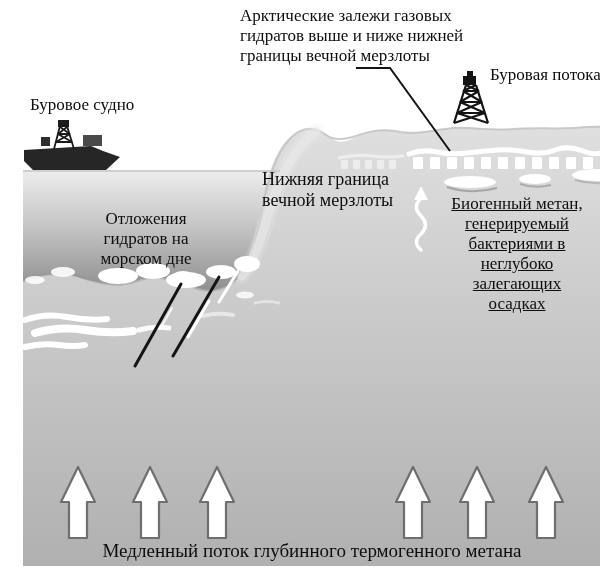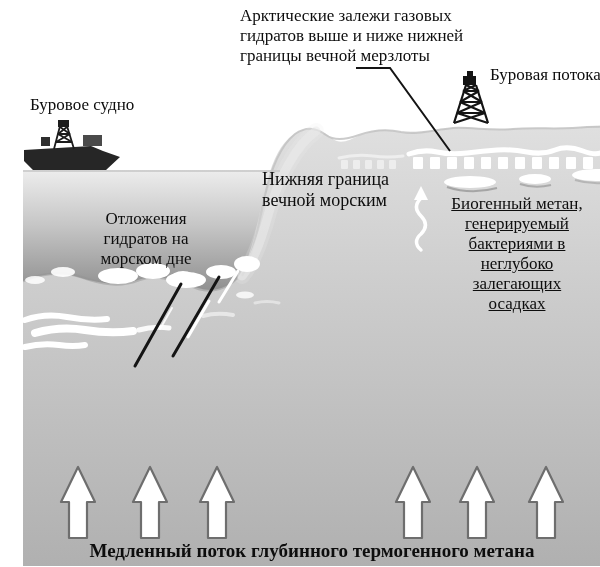--- a/index.html
+++ b/index.html
@@ -9,21 +9,21 @@
     font-family:"Liberation Serif","DejaVu Serif",serif;
     margin-left:23px;
   }
   #scene{position:absolute;left:0;top:0;}
   .lbl{
     position:absolute;color:#0d0d0d;font-size:17px;line-height:1.18;
     white-space:pre-line;
   }
   .lbl.center{text-align:center;}
   #lbl-permafrost{font-size:18px;}
-  #lbl-bottom{font-weight:bold;font-size:19px;}
+  #lbl-bottom{font-weight:normal;font-size:19px;}
 </style>
 </head>
 <body>
 
 <div id="stage">
 
   <svg id="scene" width="600" height="567" viewBox="0 0 600 567">
     <defs>
       <linearGradient id="gWater" x1="0" y1="170" x2="0" y2="292" gradientUnits="userSpaceOnUse">
         <stop offset="0" stop-color="#ededed"></stop>
@@ -168,21 +168,21 @@
 
   <div class="lbl" id="lbl-title" style="left:217px;top:6px;width:262px;">Арктические залежи газовых
 гидратов выше и ниже нижней
 границы вечной мерзлоты</div>
 
   <div class="lbl" style="left:467px;top:65px;">Буровая потока</div>
 
   <div class="lbl" style="left:7px;top:95px;">Буровое судно</div>
 
   <div class="lbl" id="lbl-permafrost" style="left:239px;top:169px;">Нижняя граница
-вечной морским</div>
+вечной мерзлоты</div>
 
   <div class="lbl center" style="left:53px;top:209px;width:140px;">Отложения
 гидратов на
 морском дне</div>
 
   <div class="lbl center" style="left:404px;top:194px;width:180px;text-decoration:underline;">Биогенный метан,
 генерируемый
 бактериями в
 неглубоко
 залегающих

